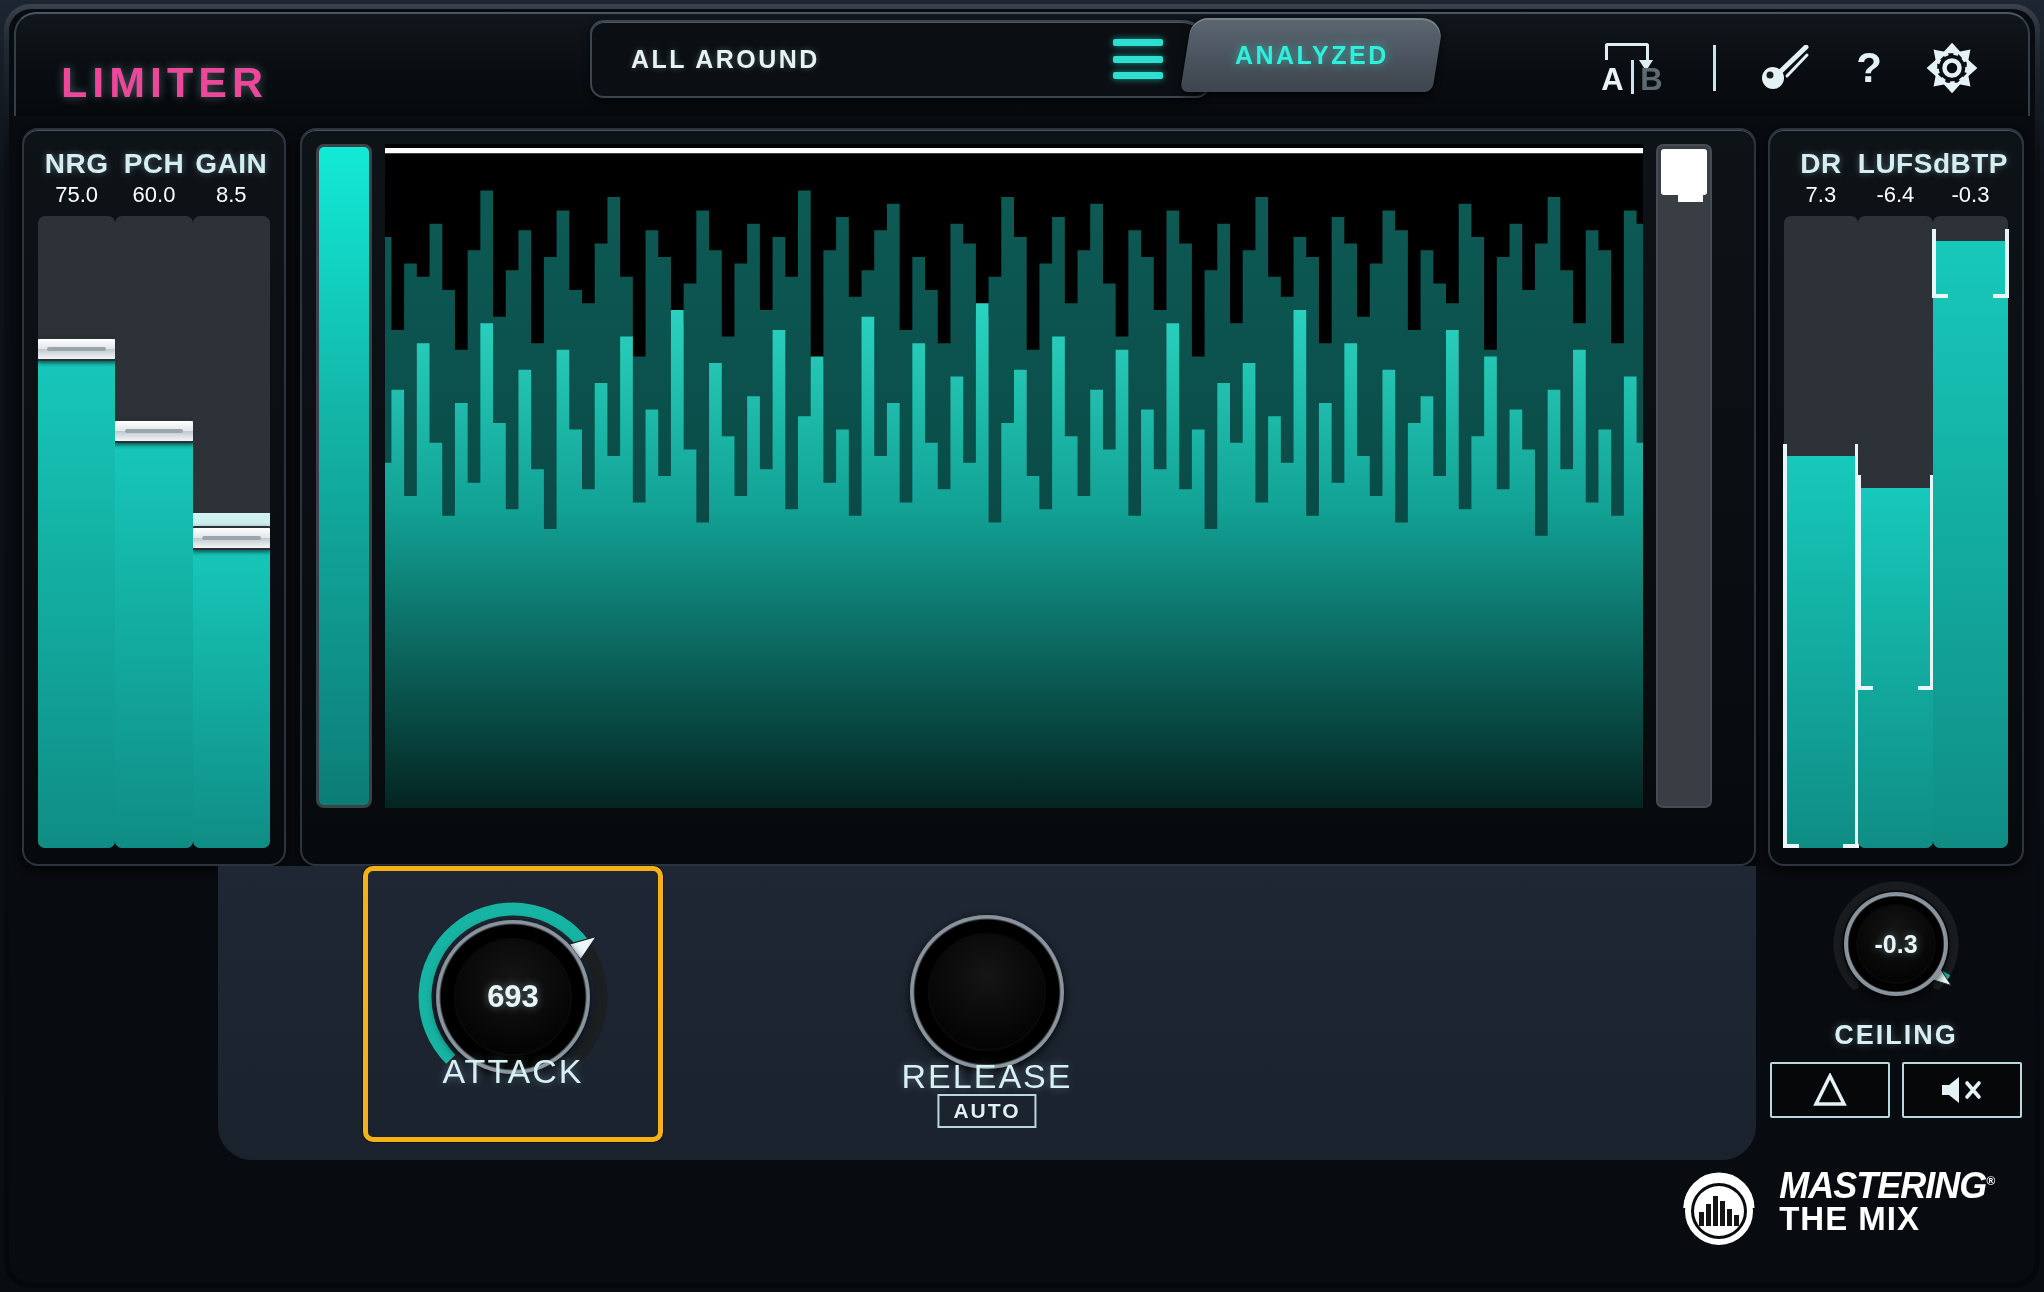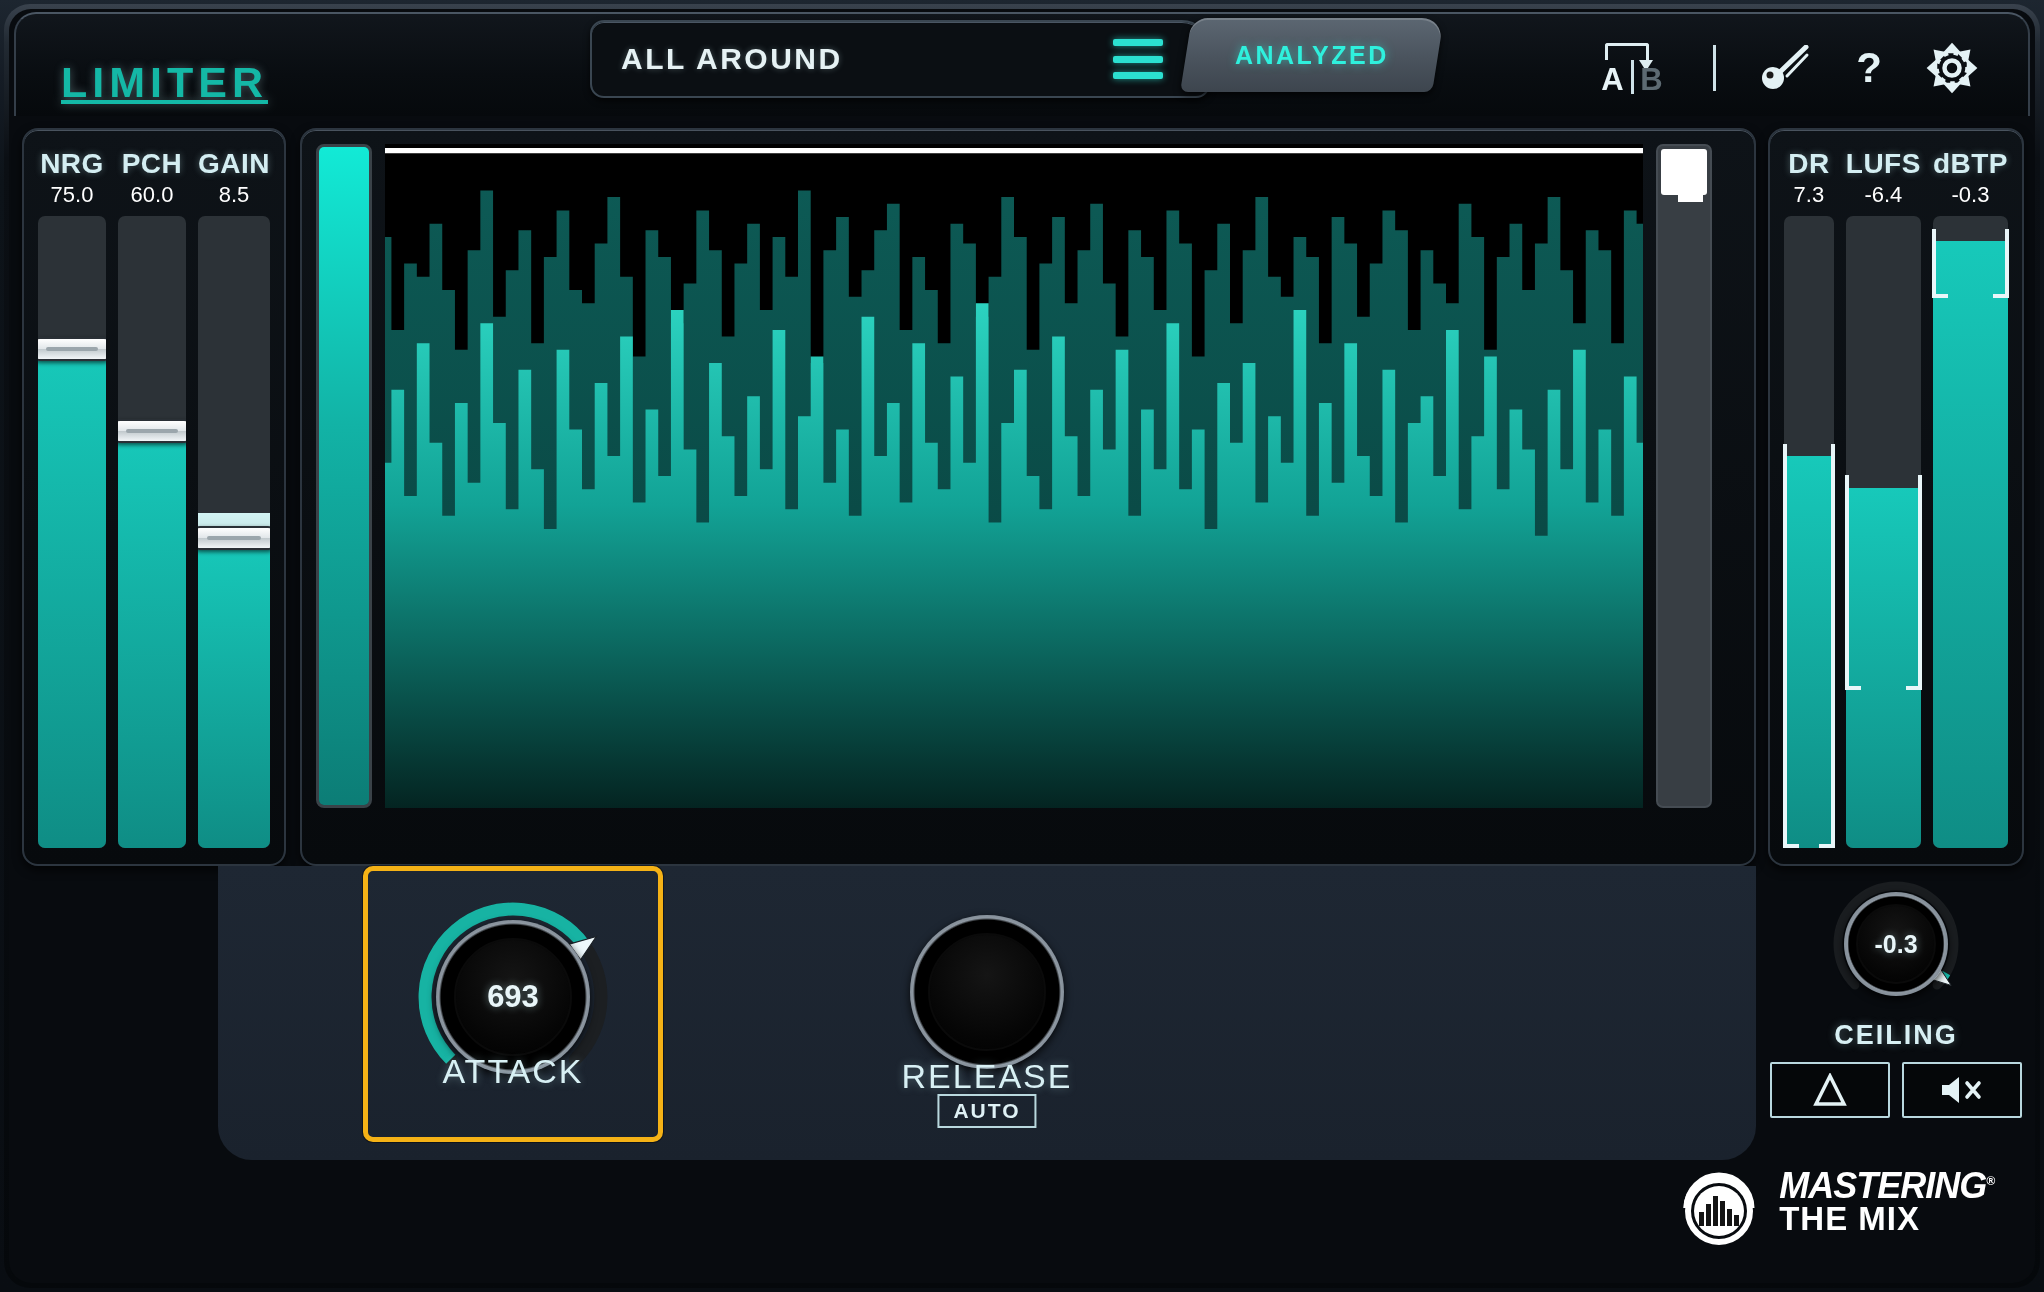--- a/index.html
+++ b/index.html
@@ -37,34 +37,34 @@
     position:absolute; left:0; top:0; width:100%; height:100%;
     background:linear-gradient(180deg,#11161c 0%,#090d11 60%,#06090c 100%);
     border-radius:22px 22px 0 0;
     border-top:2px solid #4a5663;
     border-left:2px solid #343e49;
     border-right:2px solid #343e49;
   }
   #plugin-title{
     position:absolute; left:47px; top:46px;
     font-size:43px; font-weight:700; letter-spacing:5px;
-    color:#14b8a6; text-shadow:0 0 10px rgba(180,230,235,.35);text-decoration:underline;
+    color:#ec4899; text-shadow:0 0 10px rgba(180,230,235,.35);
   }
 
   
   #preset-bar{
     position:absolute; left:576px; top:8px; width:620px; height:78px;
     background:#0b0f13;
     border:2px solid #3a4651;
     border-radius:14px 28px 14px 14px;
     box-shadow:inset 0 1px 0 #4a5663, 0 3px 6px rgba(0,0,0,.7);
     display:flex; align-items:center;
   }
   #preset-name{
-    margin-left:29px; font-size:30px; font-weight:700; letter-spacing:2.5px;
+    margin-left:39px; font-size:25px; font-weight:700; letter-spacing:2.5px;
     color:#e6f2f4; text-shadow:0 0 6px rgba(200,235,240,.3);
   }
   #preset-menu-icon{
     position:absolute; right:45px; top:50%; transform:translateY(-50%);
     width:50px; height:40px; display:flex; flex-direction:column;
     justify-content:space-between; cursor:pointer;
   }
   #preset-menu-icon i{
     display:block; height:7px; background:#2be0d0; border-radius:2px;
     box-shadow:0 0 7px rgba(43,224,208,.65);
@@ -128,21 +128,21 @@
     background:linear-gradient(180deg,#0e1318 0%,#070a0d 100%);
     border:2px solid #2c353f;
     border-radius:16px;
     box-shadow:inset 0 1px 0 #49535e, 0 4px 10px rgba(0,0,0,.7);
   }
   #left-panel{ left:22px; width:264px; }
   #right-panel{ left:1768px; width:256px; }
 
   .meter-cols{
     position:absolute; left:0; top:0; width:100%; height:100%;
-    display:flex; padding:18px 14px 16px 14px; gap:12px;
+    display:flex; padding:18px 14px 16px 14px; 
   }
   .meter-col{ flex:1; display:flex; flex-direction:column; align-items:center; }
   .meter-label{
     font-size:28px; font-weight:700; letter-spacing:.5px;
     color:#d4eef2; text-shadow:0 0 7px rgba(190,235,240,.35);
     margin-bottom:2px; white-space:nowrap;
   }
   .meter-value{
     font-size:22px; font-weight:400; color:#ffffff; margin-bottom:8px;
   }

